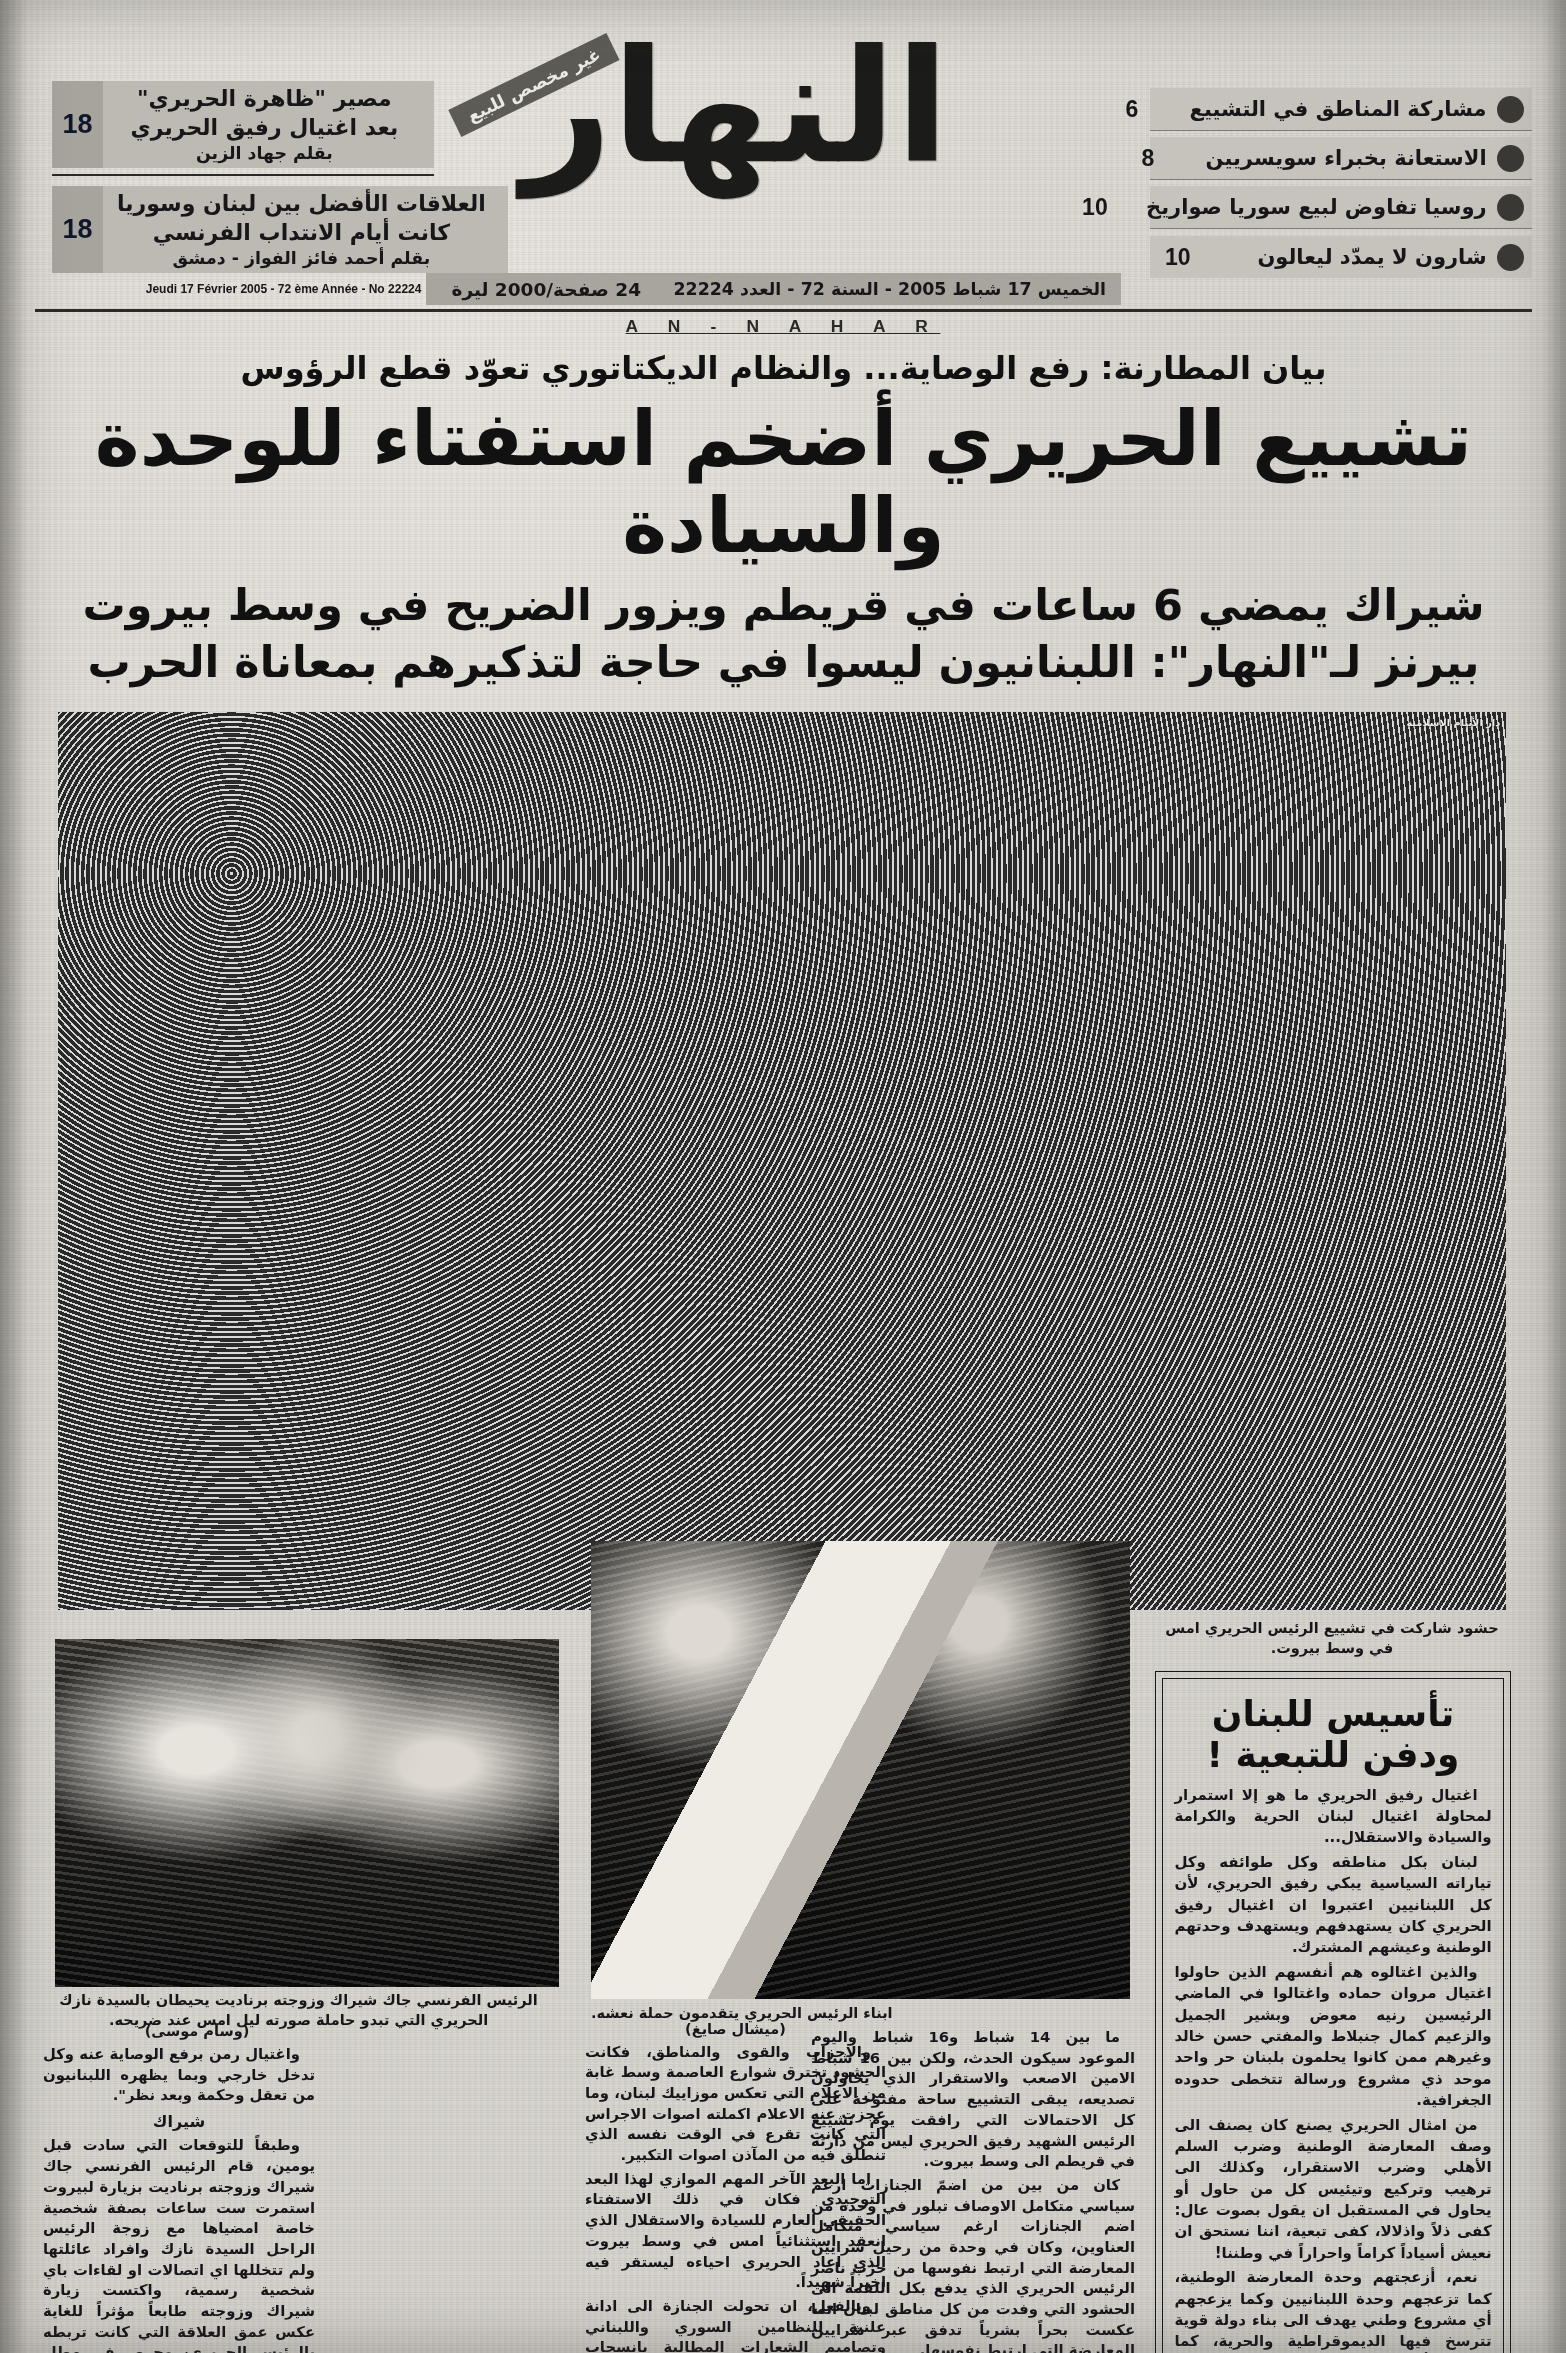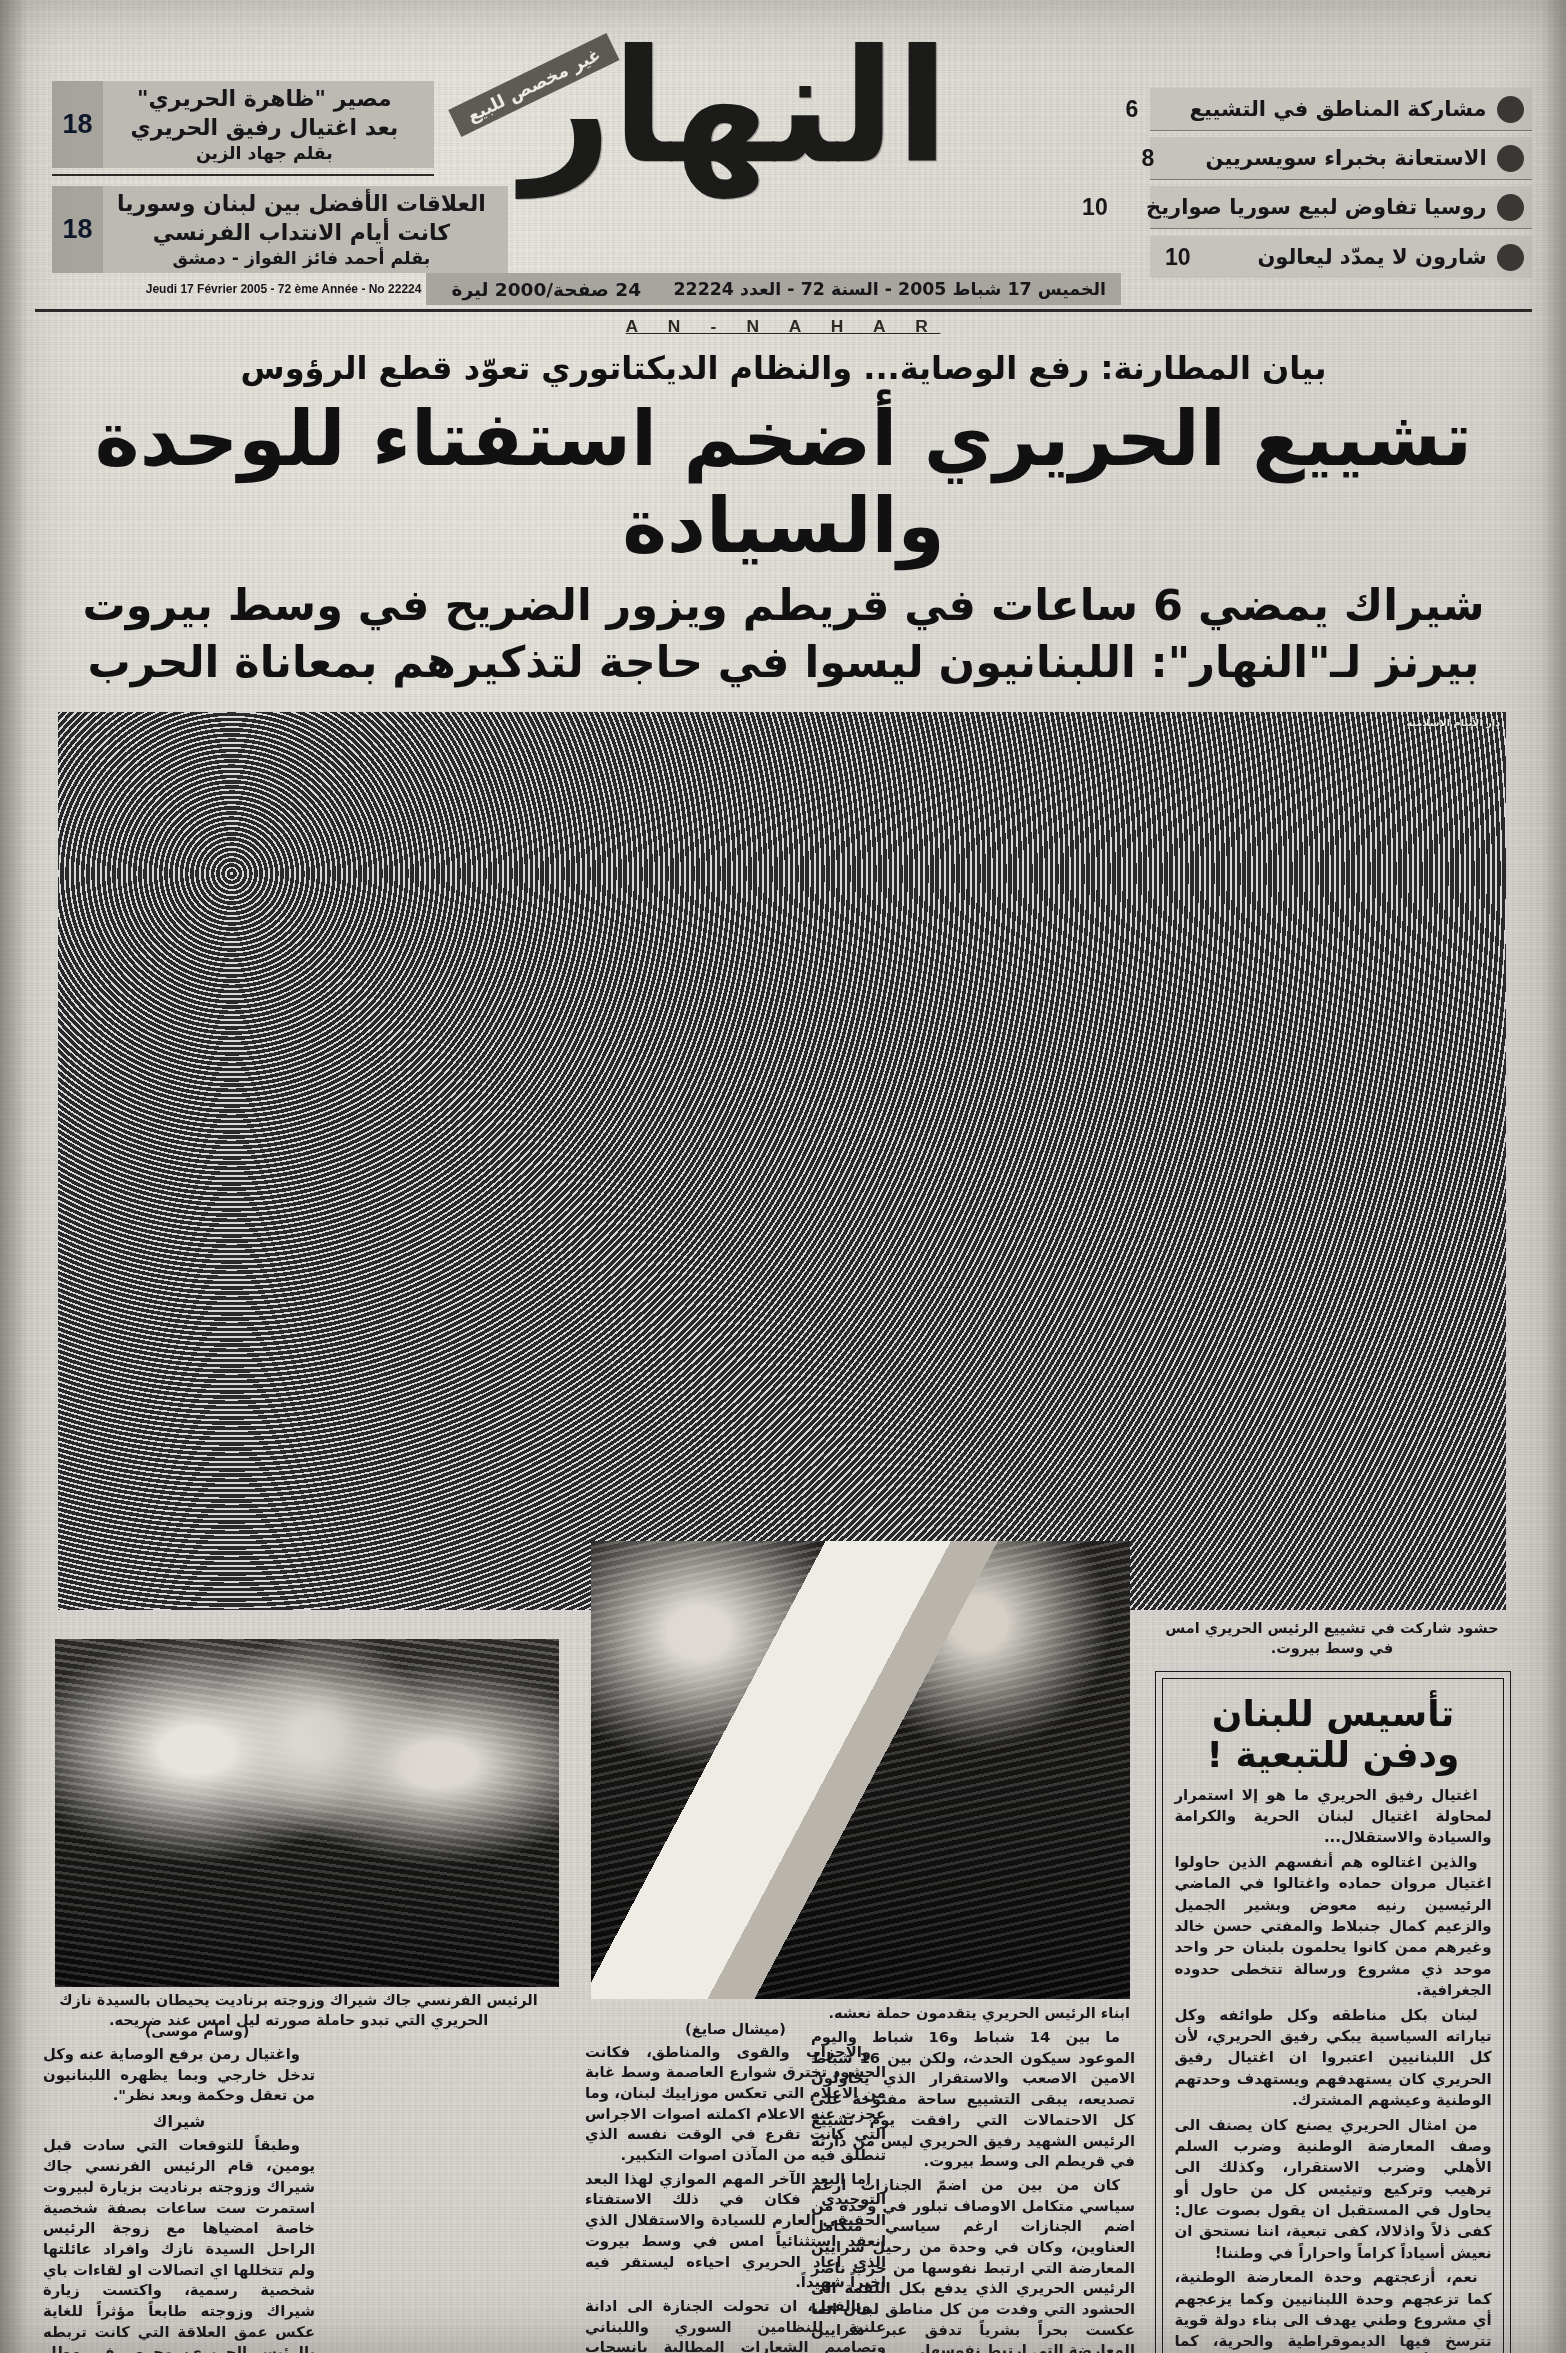--- a/index.html
+++ b/index.html
@@ -254,33 +254,33 @@
     <div class="subHead">شيراك يمضي 6 ساعات في قريطم ويزور الضريح في وسط بيروت</div>
     <div class="subHead">بيرنز لـ"النهار": اللبنانيون ليسوا في حاجة لتذكيرهم بمعاناة الحرب</div>
   </div>
 
   <div class="photo crowd" style="left:58px;top:712px;width:1448px;height:898px;">
     <div class="photoStamp">دار الأيتام الإسلامية</div>
   </div>
   <div class="caption" style="left:1158px;top:1619px;width:348px;text-align:center;">حشود شاركت في تشييع الرئيس الحريري امس في وسط بيروت.</div>
 
   <div class="photo coffin" style="left:591px;top:1541px;width:539px;height:458px;"></div>
-  <div class="caption" style="left:591px;top:2004px;width:539px;text-align:right;">ابناء الرئيس الحريري يتقدمون حملة نعشه.</div>
+  <div class="caption" style="left:591px;top:2004px;width:539px;text-align:left;">ابناء الرئيس الحريري يتقدمون حملة نعشه.</div>
 
   <div class="photo portrait" style="left:55px;top:1639px;width:504px;height:348px;"></div>
   <div class="caption" style="left:35px;top:1991px;width:527px;text-align:center;">الرئيس الفرنسي جاك شيراك وزوجته برناديت يحيطان بالسيدة نازك الحريري التي تبدو حاملة صورته ليل امس عند ضريحه.</div>
   <div class="caption credit" style="left:35px;top:2022px;width:324px;text-align:center;">(وسام موسى)</div>
 
   <div id="editorial" style="left:1155px;top:1671px;width:356px;height:743px;">
     <div id="editorialInner">
       <div class="edTitle">تأسيس للبنان ودفن للتبعية !</div>
       <div class="edBody">
         <p>اغتيال رفيق الحريري ما هو إلا استمرار لمحاولة اغتيال لبنان الحرية والكرامة والسيادة والاستقلال...</p>
+        <p>لبنان بكل مناطقه وكل طوائفه وكل تياراته السياسية يبكي رفيق الحريري، لأن كل اللبنانيين اعتبروا ان اغتيال رفيق الحريري كان يستهدفهم ويستهدف وحدتهم الوطنية وعيشهم المشترك.</p>
         <p>والذين اغتالوه هم أنفسهم الذين حاولوا اغتيال مروان حماده واغتالوا في الماضي الرئيسين رنيه معوض وبشير الجميل والزعيم كمال جنبلاط والمفتي حسن خالد وغيرهم ممن كانوا يحلمون بلبنان حر واحد موحد ذي مشروع ورسالة تتخطى حدوده الجغرافية.</p>
-        <p>لبنان بكل مناطقه وكل طوائفه وكل تياراته السياسية يبكي رفيق الحريري، لأن كل اللبنانيين اعتبروا ان اغتيال رفيق الحريري كان يستهدفهم ويستهدف وحدتهم الوطنية وعيشهم المشترك.</p>
         <p>من امثال الحريري يصنع كان يصنف الى وصف المعارضة الوطنية وضرب السلم الأهلي وضرب الاستقرار، وكذلك الى ترهيب وتركيع وتيئيس كل من حاول أو يحاول في المستقبل ان يقول بصوت عال: كفى ذلاً واذلالا، كفى تبعية، اننا نستحق ان نعيش أسياداً كراماً واحراراً في وطننا!</p>
         <p>نعم، أزعجتهم وحدة المعارضة الوطنية، كما تزعجهم وحدة اللبنانيين وكما يزعجهم أي مشروع وطني يهدف الى بناء دولة قوية تترسخ فيها الديموقراطية والحرية، كما يزعجهم أي مشروع يكرس استقلال</p>
       </div>
 
     </div>
   </div>
 
   <div class="col" style="left:811px;top:2027px;width:324px;">
     <div class="colText">
       <p>ما بين 14 شباط و16 شباط واليوم الموعود سيكون الحدث، ولكن بين 16 شباط الامين الاصعب والاستقرار الذي يحاولون تصديعه، يبقى التشييع ساحة مفتوحة على كل الاحتمالات التي رافقت يوم تشييع الرئيس الشهيد رفيق الحريري ليس من دارته في قريطم الى وسط بيروت.</p>

